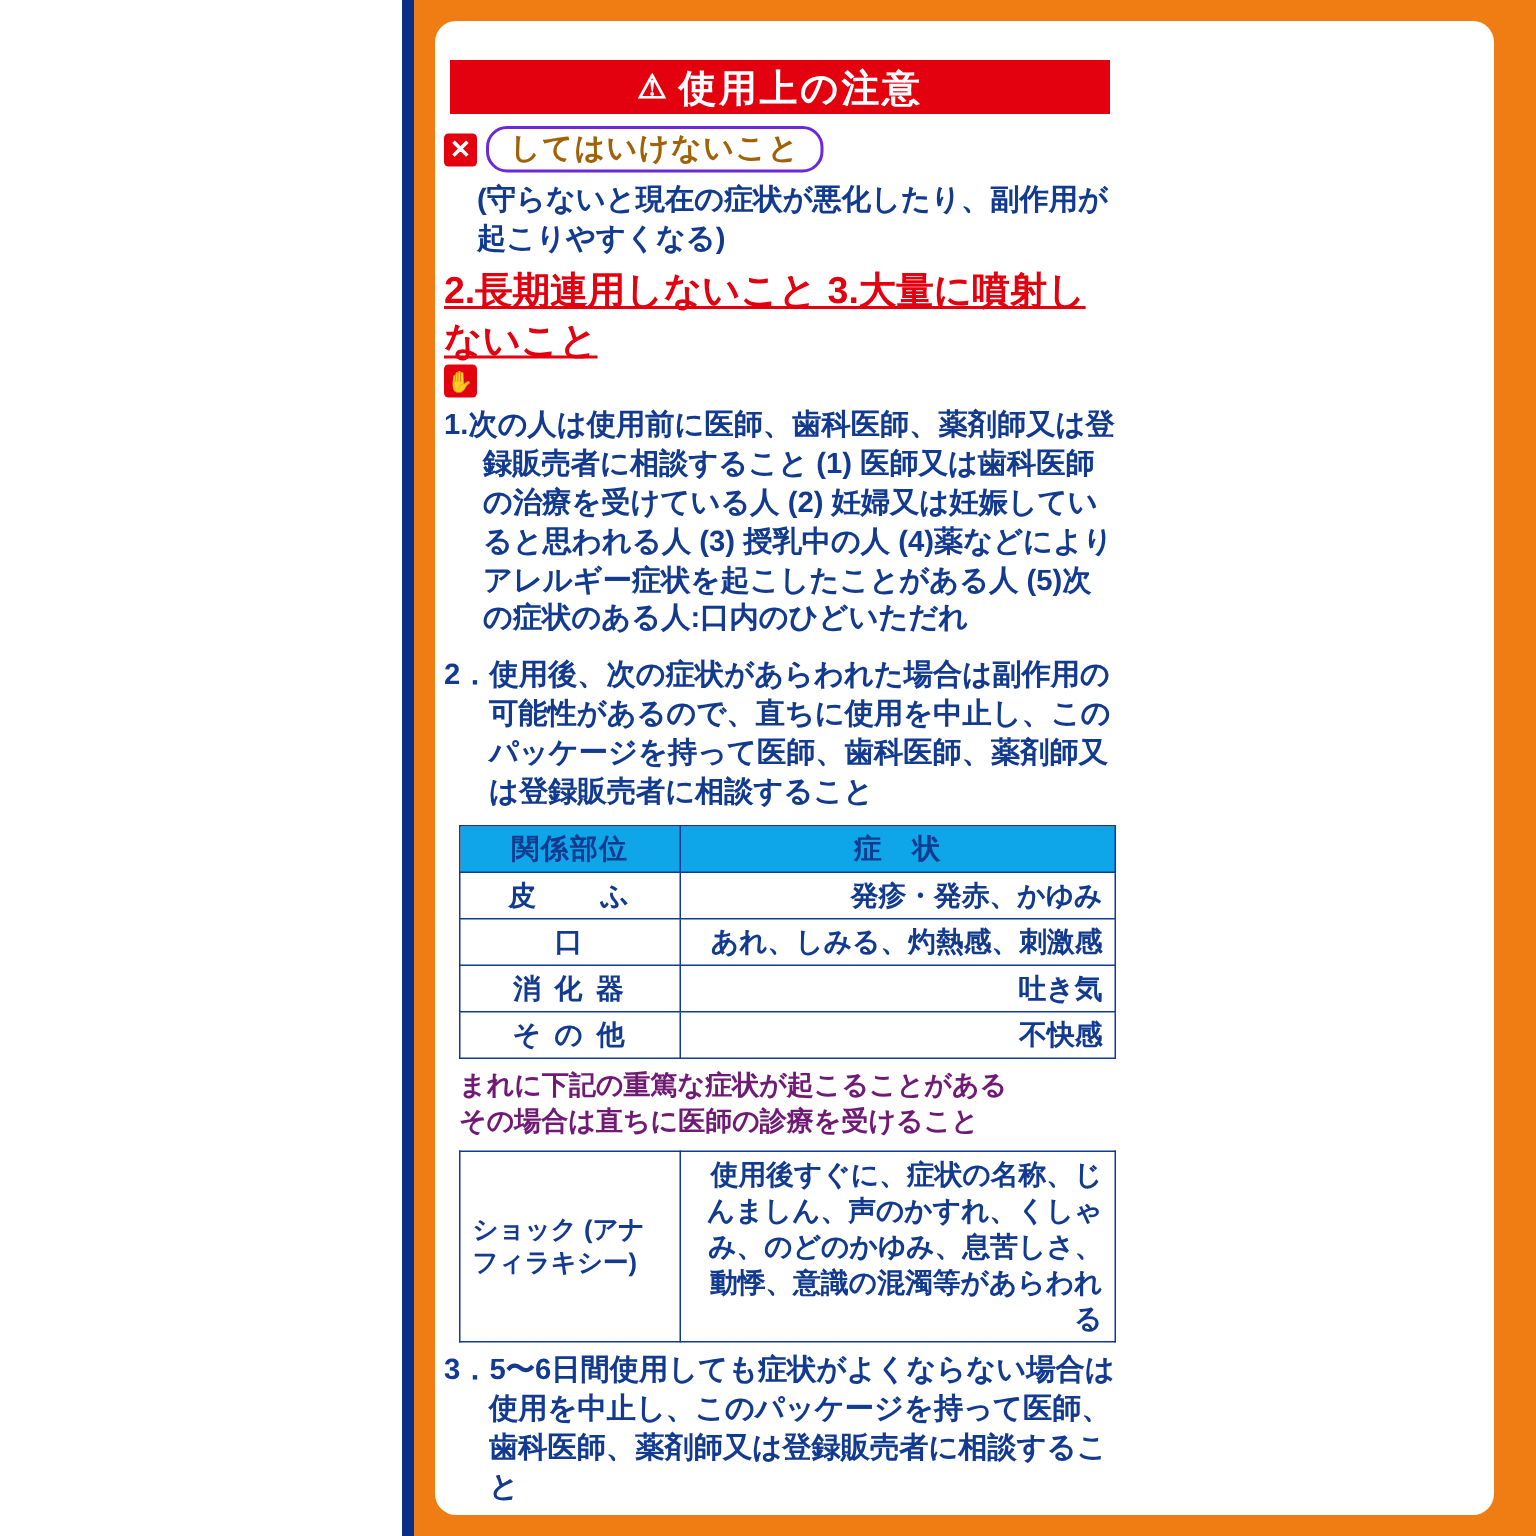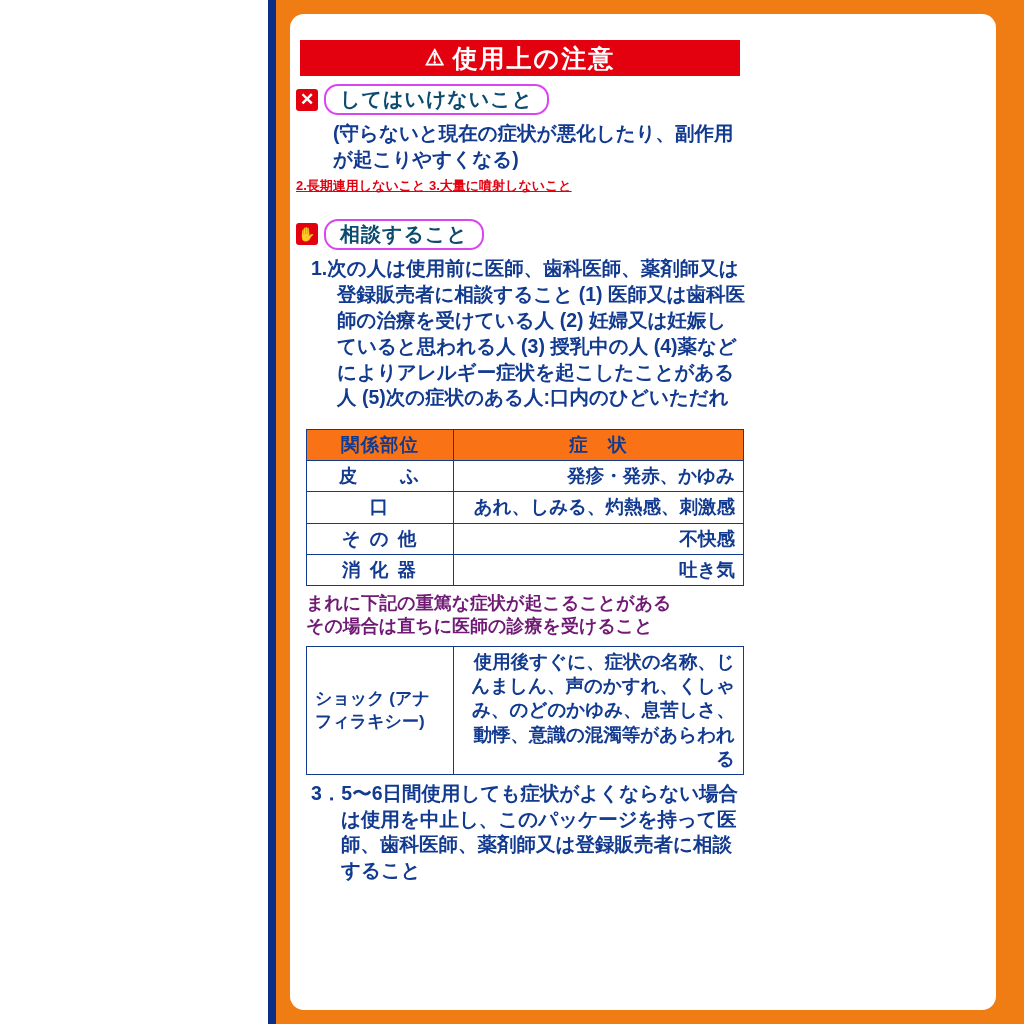--- a/index.html
+++ b/index.html
@@ -98,74 +98,74 @@
   }
   .badge-hand {
     background: #e3000f;
     border-radius: 3px;
     color: #ffffff;
     font-size: 14px;
     line-height: 22px;
     text-align: center;
   }
   .pill {
-    border: 2px solid #d946ef;
-    color: #0c4a6e;
+    border: 2px solid #6d28d9;
+    color: #a16207;
     border-radius: 14px;
     padding: 1px 14px;
     font-size: 20px;
     font-weight: bold;
     letter-spacing: 1px;
     line-height: 1.25;
   }
 
   .para {
     font-size: 19.5px;
     line-height: 1.33;
-    margin: 2px 0 4px 15px;
+    margin: 2px 0 4px 0;
     color: #123a8f;
     font-weight: bold;
   }
   .para.indent {
     text-indent: 0;
     padding-left: 22px;
   }
   .para.hang {
     padding-left: 26px;
     text-indent: -26px;
   }
   .para.hang2 {
     padding-left: 30px;
     text-indent: -30px;
   }
   .red-line {
     color: #e3000f;
     text-decoration: underline;
     font-weight: bold;
-    font-size: 13px;
-    margin: 4px 0 24px 0;
+    font-size: 25px;
+    margin: 4px 0 0 0;
     padding-left: 0;
   }
   .spacer-s { height: 6px; }
 
   table.tbl {
     border-collapse: collapse;
     width: 438px;
     margin: 8px 0 6px 10px;
     color: #123a8f;
   }
   table.tbl th, table.tbl td {
     border: 1px solid #123a8f;
     font-size: 18.5px;
     padding: 3px 8px;
     font-weight: bold;
     line-height: 1.3;
   }
   table.tbl th {
-    background: #f97316;
+    background: #0ea5e9;
     text-align: center;
     letter-spacing: 1px;
   }
   table.tbl td.lbl {
     text-align: center;
     width: 130px;
     letter-spacing: 2px;
   }
   table.tbl td.val {
     text-align: right;
@@ -205,48 +205,48 @@
       <span class="pill">してはいけないこと</span>
     </div>
 
     <div class="para indent">(守らないと現在の症状が悪化したり、副作用が起こりやすくなる)</div>
 
 
     <div class="red-line">2.長期連用しないこと  3.大量に噴射しないこと</div>
 
     <div class="pill-row">
       <span class="badge-icon badge-hand">✋</span>
-      <span class="pill">相談すること</span>
     </div>
 
     <div class="para hang">1.次の人は使用前に医師、歯科医師、薬剤師又は登録販売者に相談すること (1) 医師又は歯科医師の治療を受けている人 (2) 妊婦又は妊娠していると思われる人 (3) 授乳中の人 (4)薬などによりアレルギー症状を起こしたことがある人 (5)次の症状のある人:口内のひどいただれ</div>
     <div class="spacer-s"></div>
+    <div class="para hang2">2．使用後、次の症状があらわれた場合は副作用の可能性があるので、直ちに使用を中止し、このパッケージを持って医師、歯科医師、薬剤師又は登録販売者に相談すること</div>
 
     <table class="tbl">
       <tbody>
           <tr>
         <th>関係部位</th>
         <th>症　状</th>
       </tr>
       <tr>
         <td class="lbl">皮　　ふ</td>
         <td class="val">発疹・発赤、かゆみ</td>
       </tr>
       <tr>
         <td class="lbl">口</td>
         <td class="val">あれ、しみる、灼熱感、刺激感</td>
       </tr>
       <tr>
+        <td class="lbl">消 化 器</td>
+        <td class="val">吐き気</td>
+      </tr>
+      <tr>
         <td class="lbl">そ の 他</td>
         <td class="val">不快感</td>
       </tr>
-      <tr>
-        <td class="lbl">消 化 器</td>
-        <td class="val">吐き気</td>
-      </tr>
     </tbody>
       </table>
 
     <div class="note" style="white-space: pre-line;">まれに下記の重篤な症状が起こることがある
 その場合は直ちに医師の診療を受けること</div>
 
     <table class="tbl">
       <tbody>
       <tr>
         <td class="shock">ショック (アナフィラキシー)</td>

